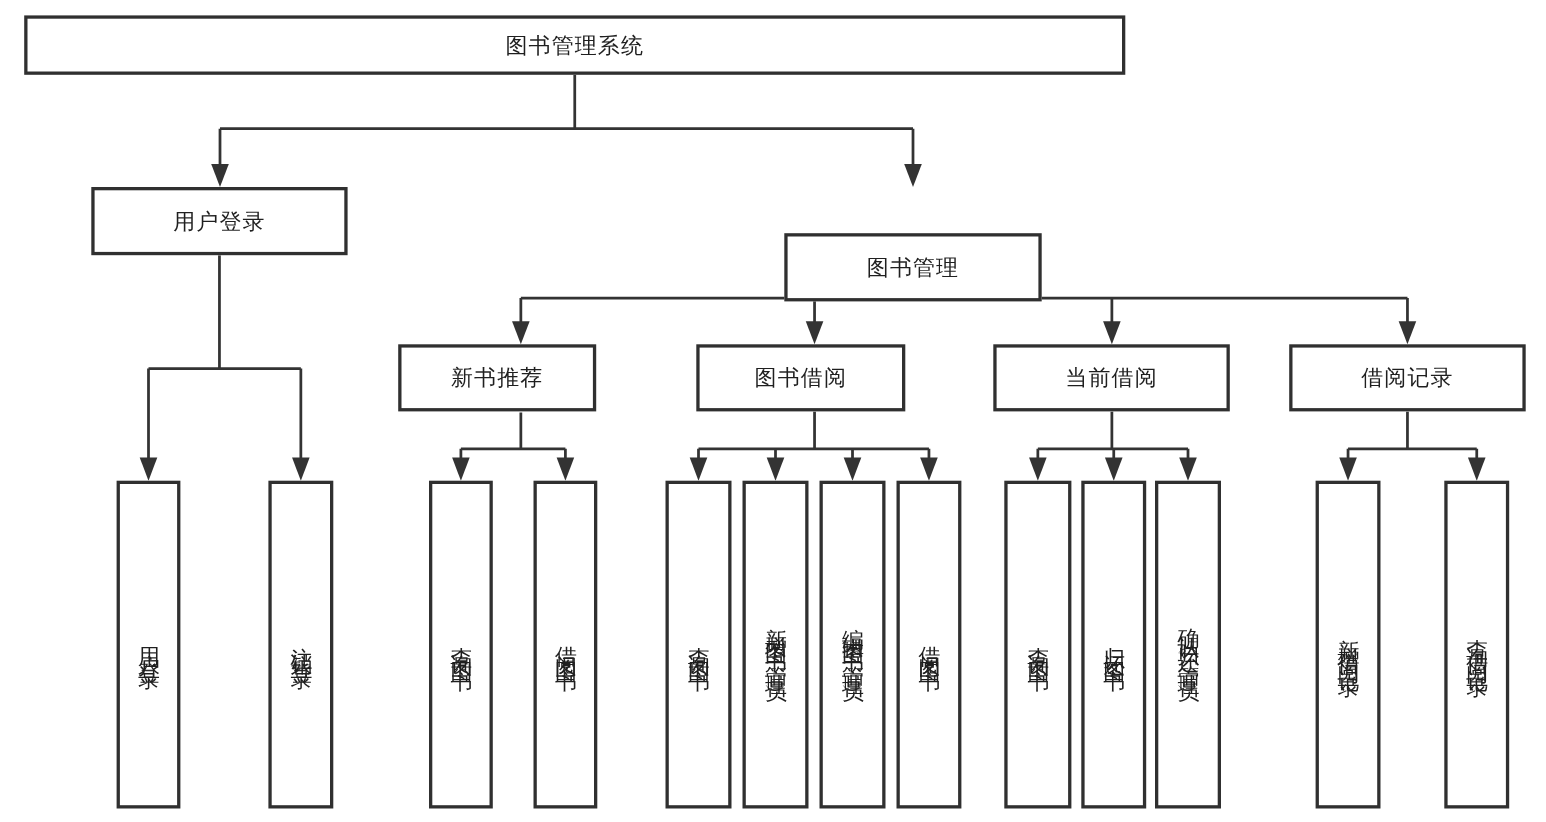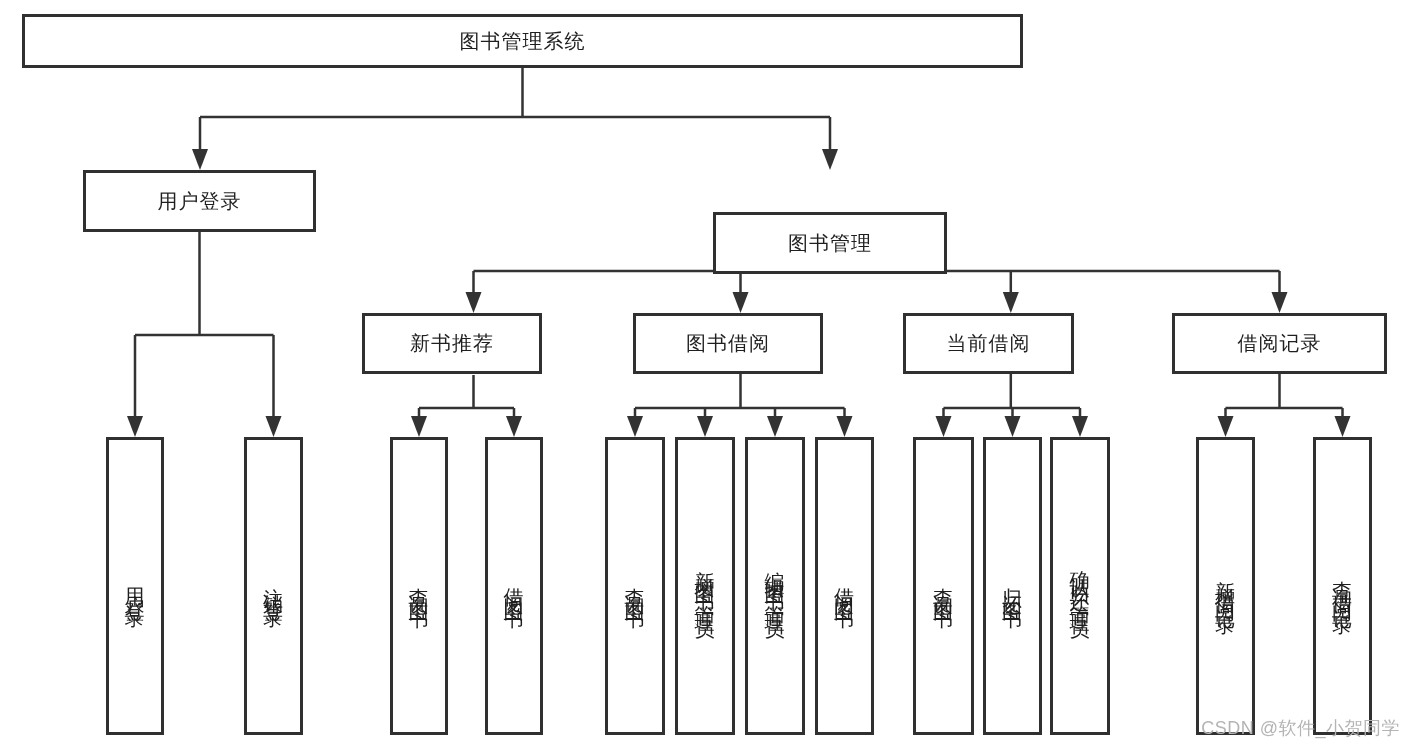--- a/index.html
+++ b/index.html
@@ -107,21 +107,21 @@
     </g>
   </svg>
 
   <div class="node hnode" style="left:22px; top:14px; width:1001px; height:54px;">图书管理系统</div>
 
   <div class="node hnode" style="left:83px; top:170px; width:233px; height:62px;">用户登录</div>
   <div class="node hnode" style="left:713px; top:171px; width:234px; height:62px;margin-top:41px;">图书管理</div>
 
   <div class="node hnode" style="left:362px; top:313px; width:180px; height:61px;">新书推荐</div>
   <div class="node hnode" style="left:633px; top:313px; width:190px; height:61px;">图书借阅</div>
-  <div class="node hnode" style="left:903px; top:313px; width:171px; height:61px;">当前借阅</div>
+  <div class="node hnode" style="left:903px; top:313px; width:215px; height:61px;">当前借阅</div>
   <div class="node hnode" style="left:1172px; top:313px; width:215px; height:61px;">借阅记录</div>
 
   <div class="node vnode" style="left:106px; top:437px; width:58px; height:298px;">
     <span>用户登录</span>
   </div>
   <div class="node vnode" style="left:244px; top:437px; width:59px; height:298px;">
     <span>注销登录</span>
   </div>
 
   <div class="node vnode" style="left:390px; top:437px; width:58px; height:298px;">
@@ -154,15 +154,14 @@
     <span>确认归还（管理员）</span>
   </div>
 
   <div class="node vnode" style="left:1196px; top:437px; width:59px; height:298px;">
     <span>新增借阅记录</span>
   </div>
   <div class="node vnode" style="left:1313px; top:437px; width:59px; height:298px;">
     <span>查询借阅记录</span>
   </div>
 
-  <div class="watermark">CSDN @软件_小贺同学</div>
 
 </div>
 
 </body></html>

